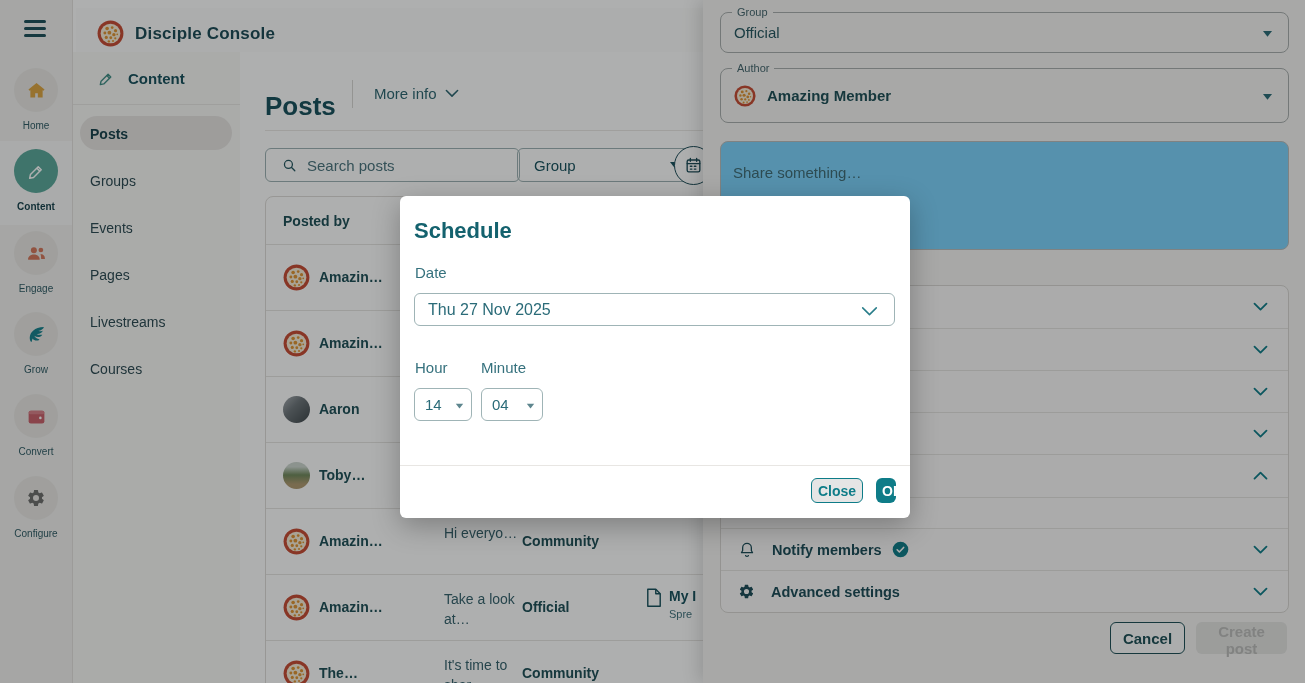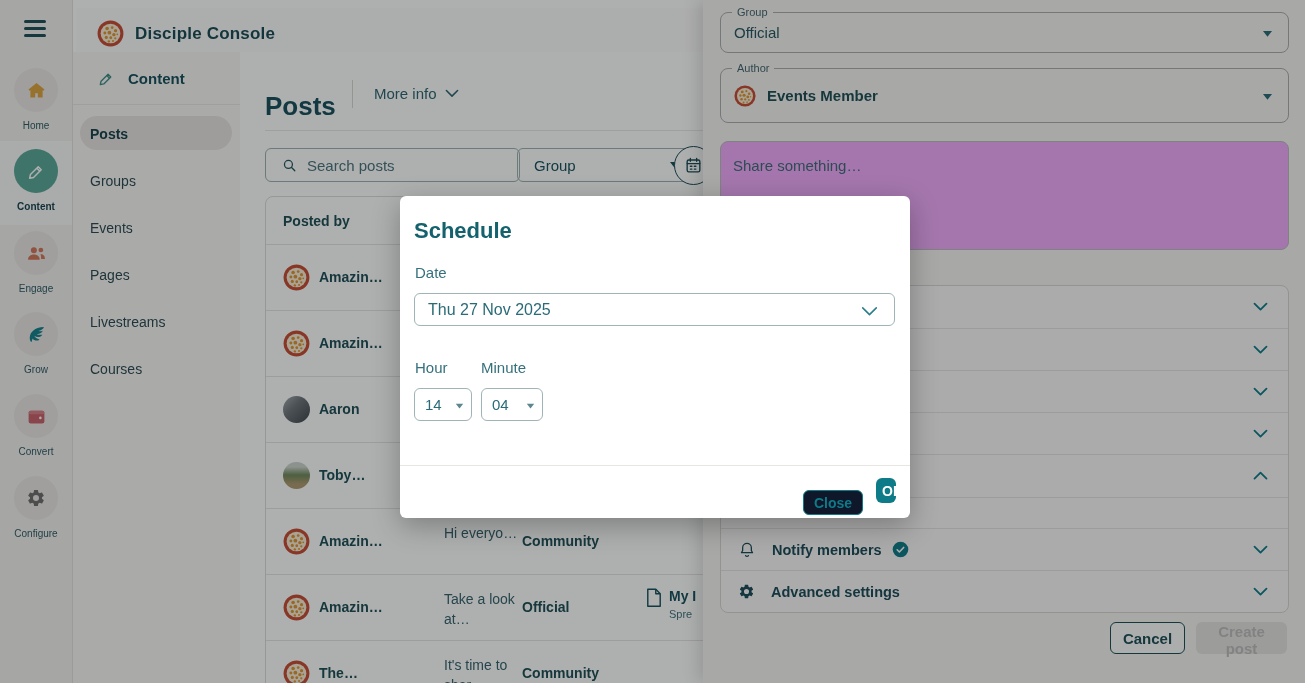--- a/index.html
+++ b/index.html
@@ -62,21 +62,21 @@
 
   
   .drawer{position:absolute;left:703px;top:0;width:602px;height:683px;background:#f6f5f3;box-shadow:-5px 0 16px rgba(0,0,0,.14);z-index:10;}
   .fieldset{position:absolute;left:17px;width:569px;border:1px solid #a9aeae;border-radius:8px;background:#f6f5f3;box-sizing:border-box;cursor:pointer;}
   .legend{position:absolute;top:-7px;left:11px;background:#f6f5f3;padding:0 5px;font-size:11px;color:#44656d;}
   .fs-value{font-size:15px;color:#25555f;}
   .fs-caret{position:absolute;right:15px;top:50%;margin-top:-3px;}
   .fieldset.group{top:12px;height:41px;display:flex;align-items:center;padding-left:13px;}
   .fieldset.author{top:68px;height:55px;display:flex;align-items:center;gap:11px;padding-left:13px;}
   .fieldset.author .fs-value{font-weight:bold;color:#1d4e56;}
-  .composer{position:absolute;left:17px;top:141px;width:569px;height:109px;border:1px solid #b9bcbc;border-radius:8px;background:#f0abfc;box-sizing:border-box;padding:15px 12px;cursor:text;}
+  .composer{position:absolute;left:17px;top:141px;width:569px;height:109px;border:1px solid #b9bcbc;border-radius:8px;background:#7dd3fc;box-sizing:border-box;padding:22px 12px;cursor:text;}
   .composer span{font-size:15px;color:#3f6b75;}
   .acc-card{position:absolute;left:17px;top:265px;width:569px;border:1px solid #d8d6d3;border-radius:8px;background:#fbfaf9;box-sizing:border-box;overflow:hidden;margin-top:20px;}
   .acc-row{position:relative;border-bottom:1px solid #e5e3e0;display:flex;align-items:center;padding-left:17px;gap:16px;cursor:pointer;}
   .acc-row:last-child{border-bottom:none;}
   .acc-label{font-size:14.5px;font-weight:bold;color:#1b4b57;}
   .acc-chev{position:absolute;right:20px;top:50%;margin-top:-5px;}
   .acc-content{border-bottom:1px solid #e5e3e0;}
   .drawer-btn{position:absolute;top:622px;height:32px;border-radius:6px;font-family:"Liberation Sans",sans-serif;font-size:15px;font-weight:bold;cursor:pointer;}
   .btn-cancel{right:120px;width:75px;background:#fdfdfc;border:1px solid #1d4e56;color:#1d4e56;}
   .btn-create{right:18px;width:91px;background:#e4e4e2;border:none;color:#bdbdbb;cursor:default;}
@@ -93,21 +93,21 @@
   .m-date{left:14px;top:97px;width:481px;height:33px;padding-left:13px;}
   .m-date span{font-size:16px;color:#2a6b78;}
   .m-date .chev{position:absolute;right:16px;top:12px;}
   .m-hour{left:14px;top:192px;width:58px;height:33px;padding-left:10px;}
   .m-min{left:81px;top:192px;width:62px;height:33px;padding-left:10px;}
   .m-hour span,.m-min span{font-size:15px;color:#2a6b78;}
   .m-caret{position:absolute;right:7px;top:14px;}
   .m-footer-rule{position:absolute;left:0;top:269px;width:510px;height:1px;background:#e8e6e3;}
   .m-buttons{position:absolute;right:14px;top:282px;display:flex;gap:13px;}
   .m-btn{height:25px;border-radius:6px;font-family:"Liberation Sans",sans-serif;font-size:14px;font-weight:bold;cursor:pointer;}
-  .m-close{width:60px;background:#0f172a;border:1.5px solid #0e7c88;color:#0e7c88;margin-top:12px;}
+  .m-close{width:52px;background:#e5e5e5;border:1.5px solid #0e7c88;color:#0e7c88;}
   .m-ok{width:20px;background:#0e7c88;border:none;color:#fff;}
 </style>
 </head>
 <body>
 
 <div class="app">
 
   <nav class="rail">
     <div class="rail-active-bg"></div>
     <div class="hamburger">
@@ -460,21 +460,21 @@
               <circle cx="30" cy="26" r="3"></circle>
     <circle cx="16.5" cy="31" r="2.8"></circle>
               <circle cx="24.5" cy="31.5" r="2.5"></circle>
               <circle cx="32.5" cy="32.5" r="2"></circle>
     <circle cx="21" cy="38" r="2.2"></circle>
               <circle cx="28.5" cy="37.5" r="1.8"></circle>
               <circle cx="36" cy="25.5" r="1.6"></circle>
             </g>
           </svg>
         </span>
-      <span class="fs-value">Events Member</span>
+      <span class="fs-value">Amazing Member</span>
       <span class="fs-caret" id="author-caret">
           <svg width="11" height="7.260000000000001" viewBox="0 0 12 8" fill="#2a6b77">
             <path d="M1 1h10L6 7.5z"></path>
           </svg>
         </span>
     </div>
     <div class="composer">
       <span>Share something…</span>
     </div>
     <div class="acc-card" id="acc-card">

